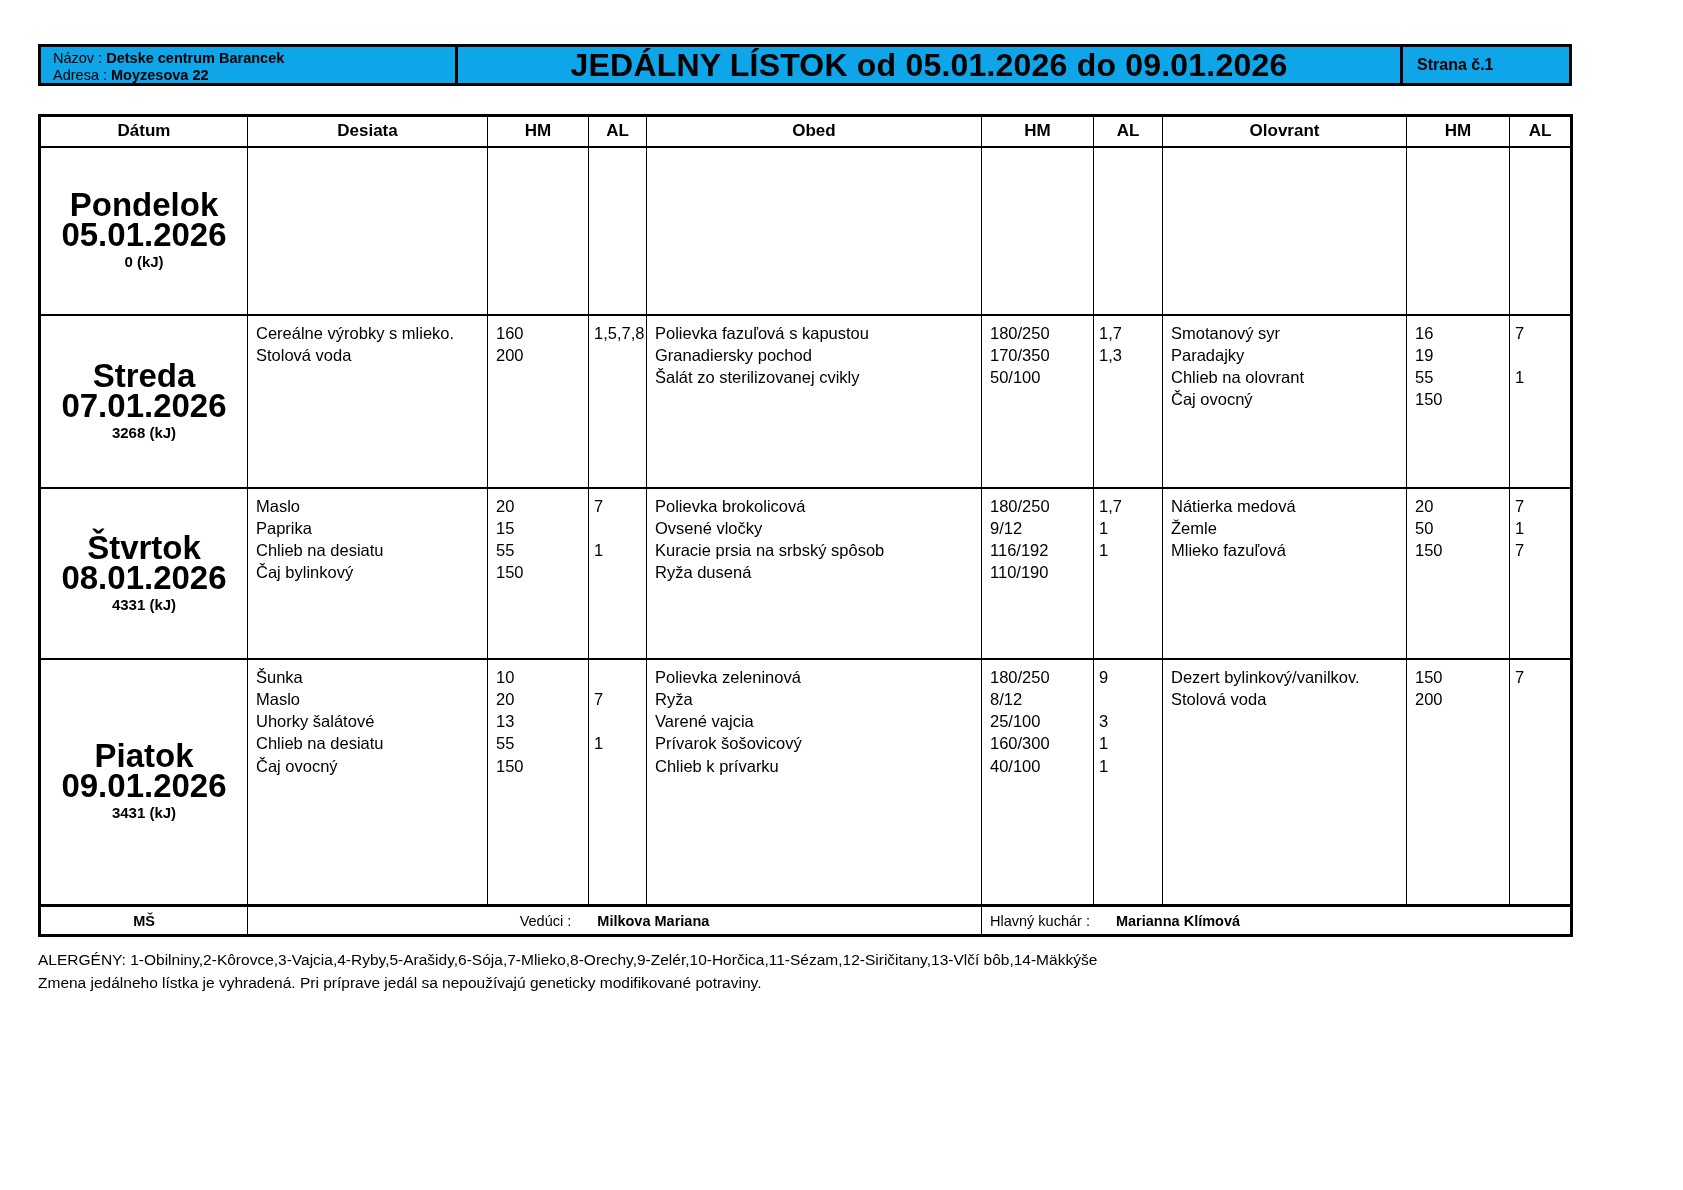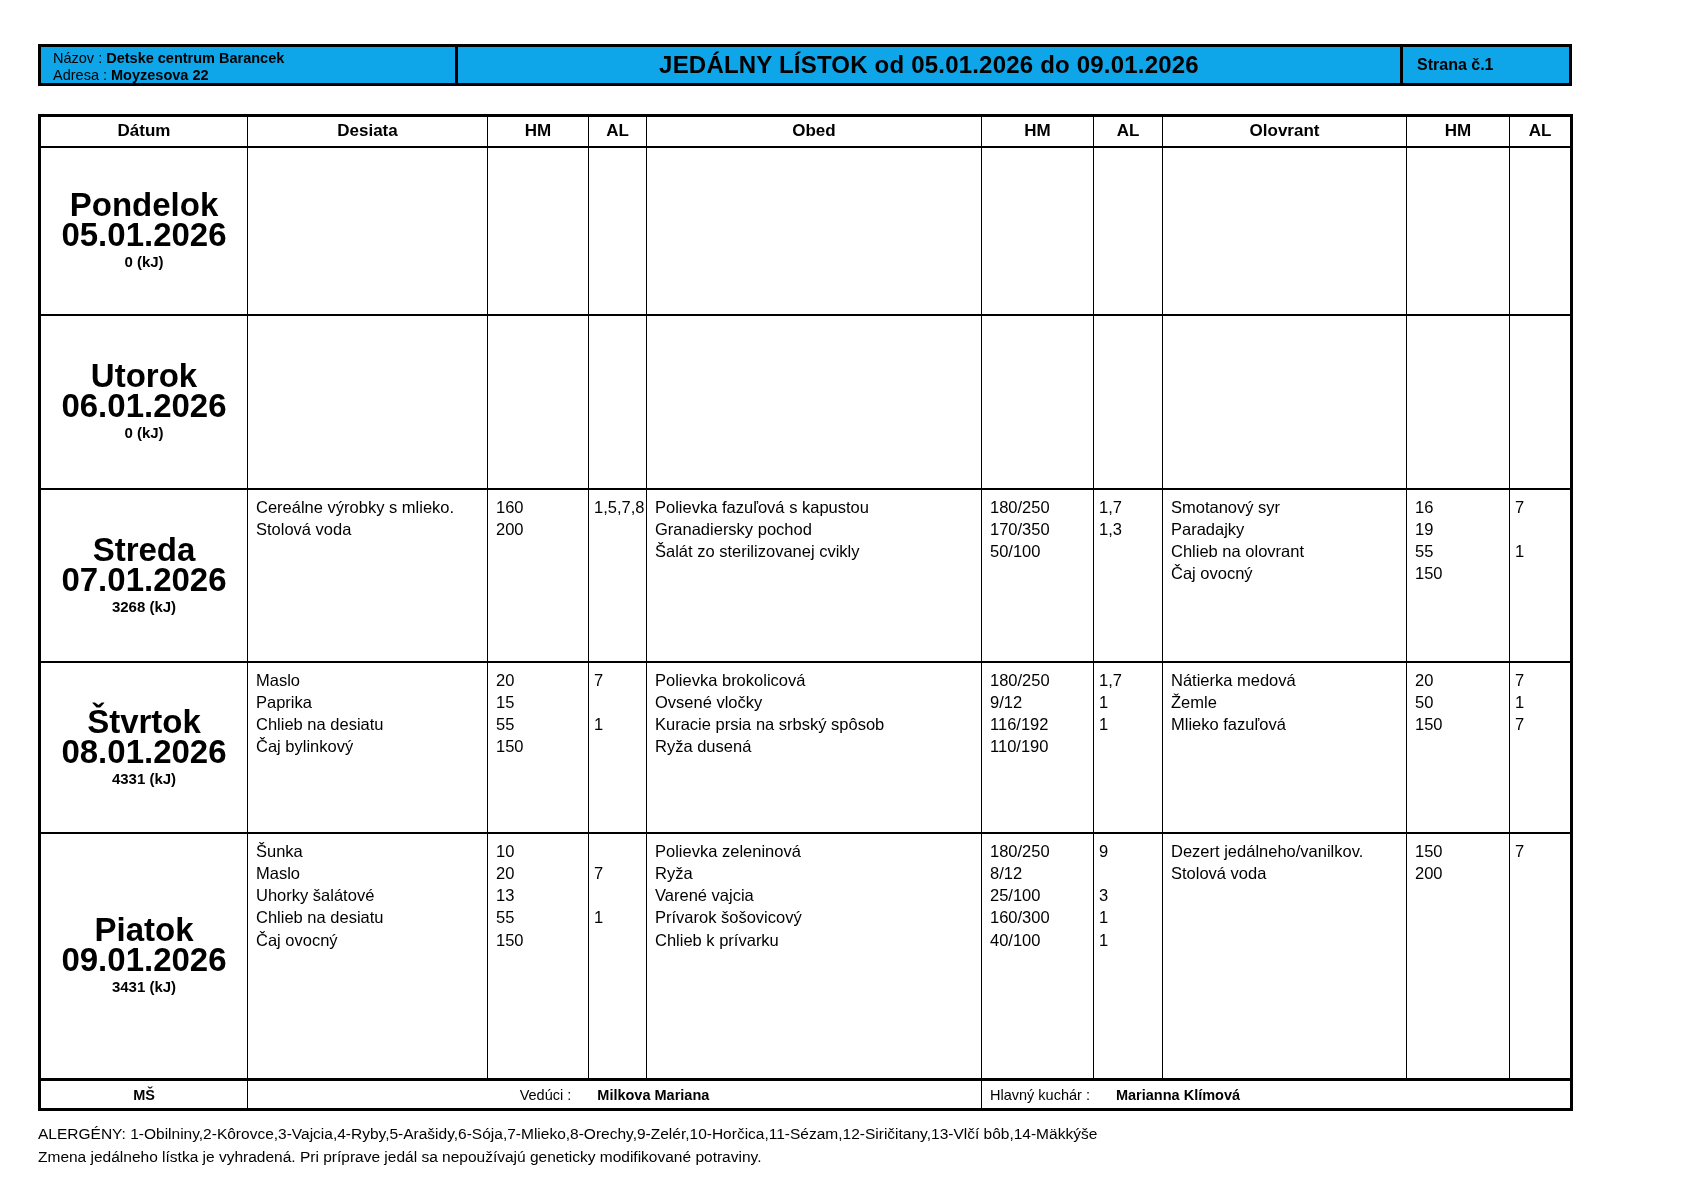--- a/index.html
+++ b/index.html
@@ -10,21 +10,21 @@
     -webkit-font-smoothing:antialiased;
   }
   .page { position:absolute; left:38px; top:44px; width:1534px; }
 
   
   .tophead { display:flex; border:3px solid #000; height:42px; margin-bottom:28px; background:#0ea5e9; }
   .th-left  { width:417px; border-right:3px solid #000; padding:3px 0 0 12px; font-size:14.5px; line-height:17px; }
   .th-left .lbl { font-weight:normal; }
   .th-left b { font-weight:bold; }
   .th-title { flex:1; display:flex; align-items:center; justify-content:center;
-              font-size:24px; font-weight:bold; border-right:3px solid #000; letter-spacing:0.2px; }
+              font-size:32px; font-weight:bold; border-right:3px solid #000; letter-spacing:0.2px; }
   .th-page  { width:166px; display:flex; align-items:center; padding-left:14px; font-size:16px; font-weight:bold; }
 
   
   table.menu { border-collapse:collapse; table-layout:fixed; width:1534px; border:3px solid #000; }
   table.menu th, table.menu td {
     border-left:1px solid #000; border-right:1px solid #000;
     border-top:2px solid #000; border-bottom:2px solid #000;
     background:#fff;
   }
   table.menu thead th { height:31px; font-size:17px; font-weight:bold; text-align:center; vertical-align:middle;margin-top:40px; }
@@ -99,36 +99,20 @@
           <td class="cell items"></td>
           <td class="cell hmcol"></td>
           <td class="cell alcol"></td>
           <td class="cell items"></td>
           <td class="cell hmcol"></td>
           <td class="cell alcol"></td>
           <td class="cell items"></td>
           <td class="cell hmcol"></td>
           <td class="cell alcol"></td>
         </tr>
-        <tr style="height: 174px;">
-          <td class="daycell">
-            <div class="day-name">Utorok</div>
-            <div class="day-date">06.01.2026</div>
-            <div class="day-energy">0 (kJ)</div>
-          </td>
-          <td class="cell items"></td>
-          <td class="cell hmcol"></td>
-          <td class="cell alcol"></td>
-          <td class="cell items"></td>
-          <td class="cell hmcol"></td>
-          <td class="cell alcol"></td>
-          <td class="cell items"></td>
-          <td class="cell hmcol"></td>
-          <td class="cell alcol"></td>
-        </tr>
         <tr style="height: 173px;">
           <td class="daycell">
             <div class="day-name">Streda</div>
             <div class="day-date">07.01.2026</div>
             <div class="day-energy">3268 (kJ)</div>
           </td>
           <td class="cell items">
             <div class="line">Cereálne výrobky s mlieko.</div>
             <div class="line">Stolová voda</div>
           </td>
@@ -274,21 +258,21 @@
             <div class="line">40/100</div>
           </td>
           <td class="cell alcol">
             <div class="line">9</div>
             <div class="line"></div>
             <div class="line">3</div>
             <div class="line">1</div>
             <div class="line">1</div>
           </td>
           <td class="cell items">
-            <div class="line">Dezert jedálneho/vanilkov.</div>
+            <div class="line">Dezert bylinkový/vanilkov.</div>
             <div class="line">Stolová voda</div>
           </td>
           <td class="cell hmcol">
             <div class="line">150</div>
             <div class="line">200</div>
           </td>
           <td class="cell alcol">
             <div class="line">7</div>
             <div class="line"></div>
           </td>

